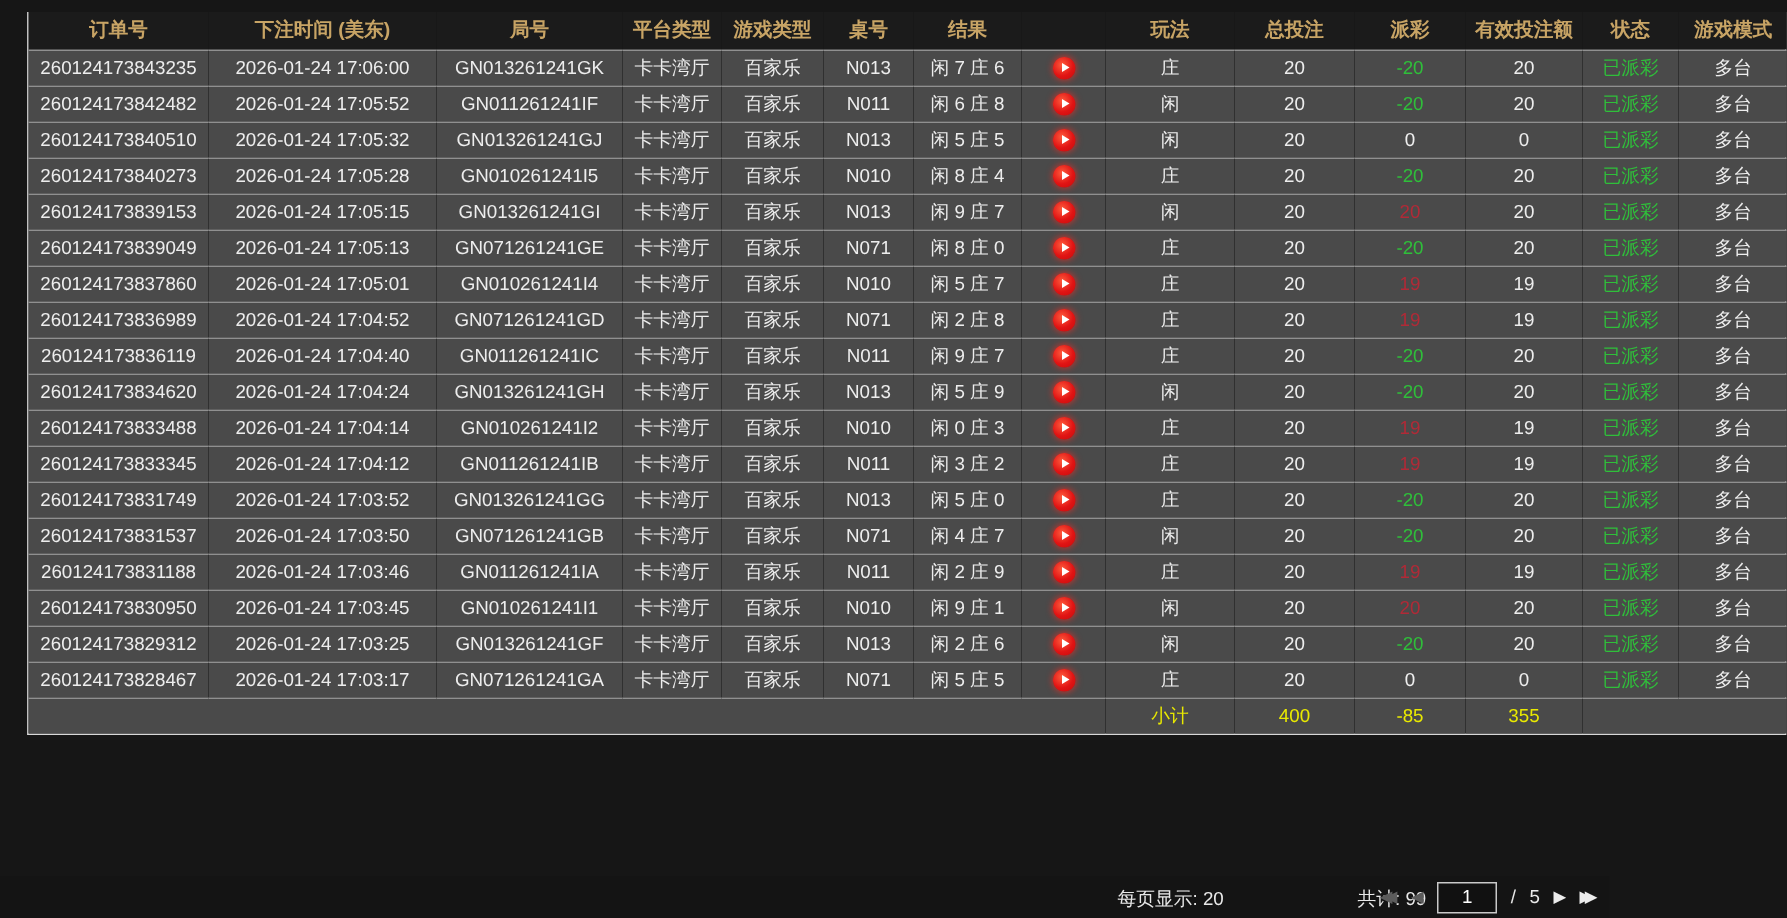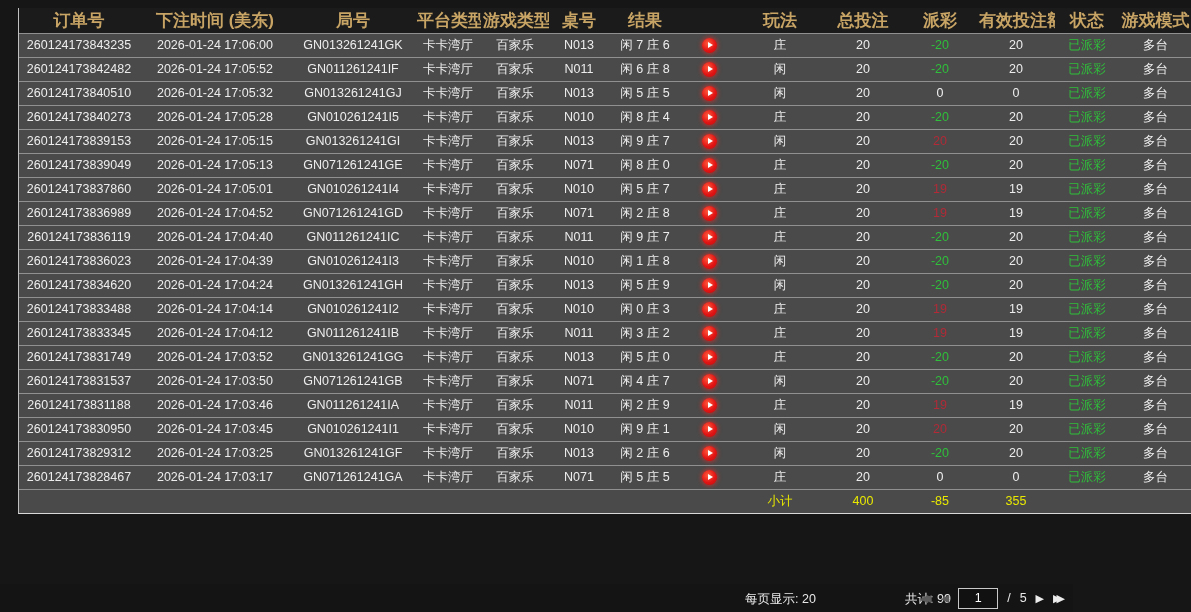--- a/index.html
+++ b/index.html
@@ -11,21 +11,21 @@
     width:1191px;height:612px;position:relative;overflow:hidden;
     background:#161616;
     font-family:"Liberation Sans","DejaVu Sans",sans-serif;
   }
   .table-wrap{
     position:absolute;top:8px;left:18px;width:1173px;
     border-left:1px solid #c0c0c0;border-right:1px solid #c0c0c0;border-bottom:1px solid #d8d8d8;
   }
   table{width:100%;border-collapse:collapse;table-layout:fixed;}
   thead th{
-    background:#1b1b1b;color:var(--gold);font-weight:bold;font-size:17px;
+    background:#1b1b1b;color:var(--gold);font-weight:bold;font-size:13px;
     height:25px;padding:0 2px;white-space:nowrap;overflow:hidden;
   }
   tbody td{
     background:#4a4a4a;color:#ededed;font-size:12.5px;height:24px;
     text-align:center;padding:0 2px;border-top:1px solid #909090;
     white-space:nowrap;overflow:hidden;
   }
   tr.total-row td{color:var(--yellow);font-weight:normal;}
   td.c-green{color:var(--green);}
   td.c-red{color:var(--red);}
@@ -256,38 +256,20 @@
               <span class="play-tri"></span>
             </span></td>
           <td>庄</td>
           <td>20</td>
           <td class="c-green">-20</td>
           <td>20</td>
           <td class="c-status">已派彩</td>
           <td>多台</td>
         </tr>
         <tr>
-          <td>260124173836023</td>
-          <td>2026-01-24 17:04:39</td>
-          <td>GN010261241I3</td>
-          <td>卡卡湾厅</td>
-          <td>百家乐</td>
-          <td>N010</td>
-          <td>闲 1 庄 8</td>
-          <td><span class="play-btn">
-              <span class="play-tri"></span>
-            </span></td>
-          <td>闲</td>
-          <td>20</td>
-          <td class="c-green">-20</td>
-          <td>20</td>
-          <td class="c-status">已派彩</td>
-          <td>多台</td>
-        </tr>
-        <tr>
           <td>260124173834620</td>
           <td>2026-01-24 17:04:24</td>
           <td>GN013261241GH</td>
           <td>卡卡湾厅</td>
           <td>百家乐</td>
           <td>N013</td>
           <td>闲 5 庄 9</td>
           <td><span class="play-btn">
               <span class="play-tri"></span>
             </span></td>

